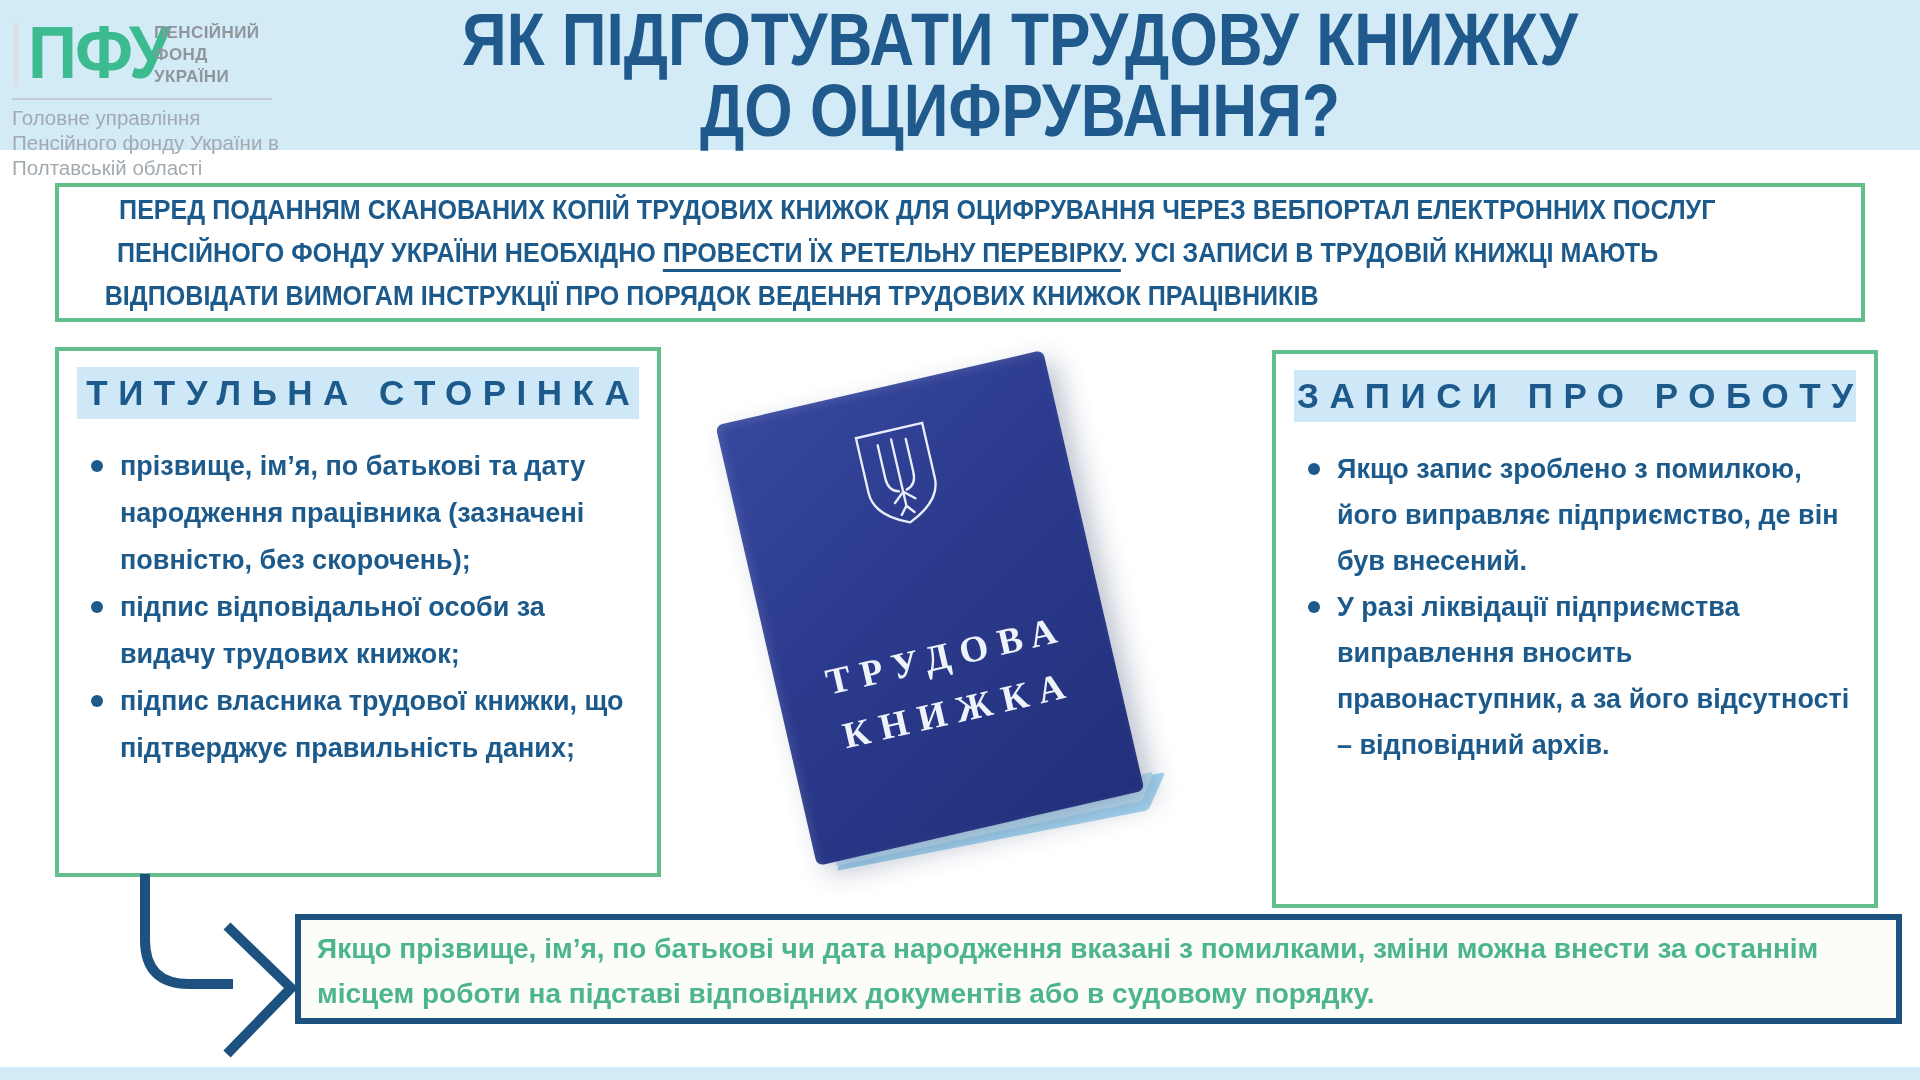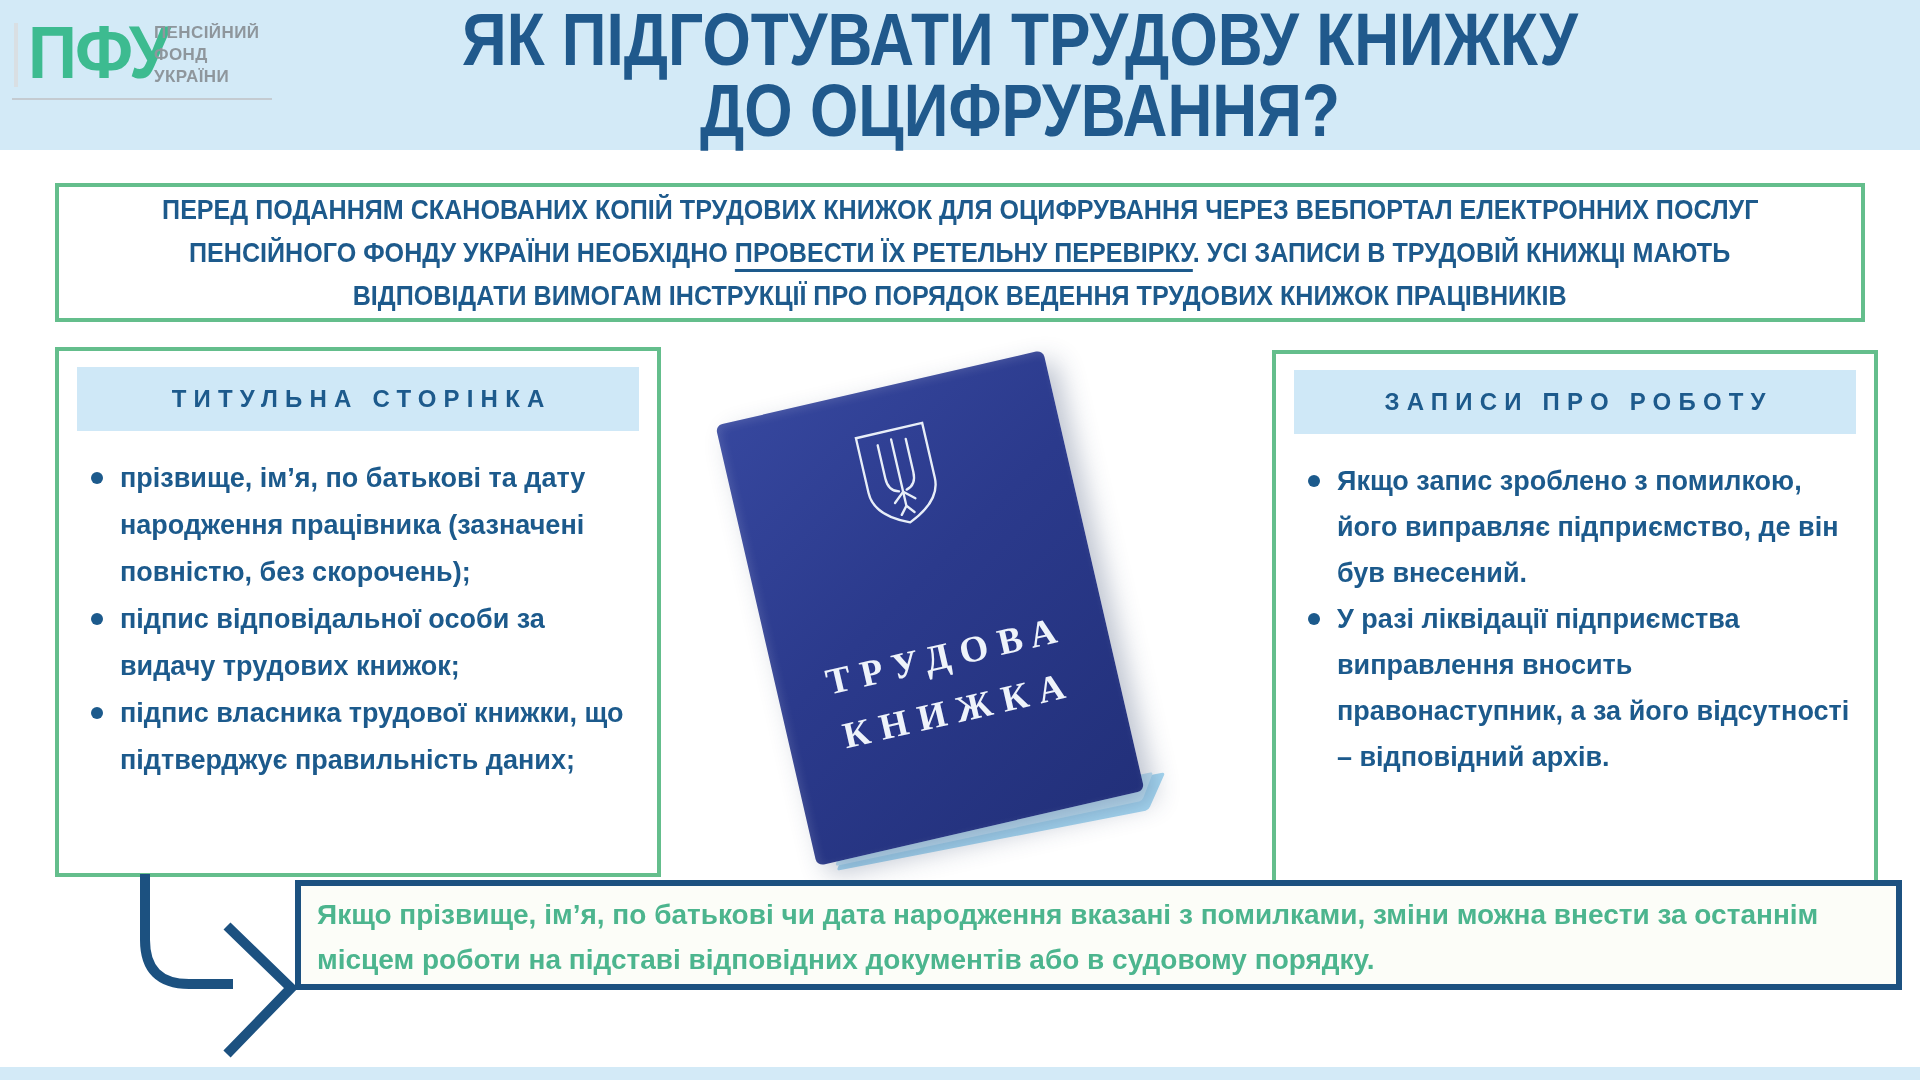--- a/index.html
+++ b/index.html
@@ -21,33 +21,33 @@
   .logo-sep{position:absolute;left:12px;top:85px;width:260px;height:2px;background:#c4cbd1;}
   .logo-dept{position:absolute;left:12px;top:92px;color:#a2aab0;font-size:20.5px;line-height:25px;font-weight:400;}
 
   .main-title{position:absolute;left:0;top:4px;width:1920px;padding-left:120px;box-sizing:border-box;text-align:center;color:#20598c;font-weight:bold;}
   .main-title .t-line{display:block;font-size:74px;line-height:71px;transform:scaleX(0.84);transform-origin:50% 50%;white-space:nowrap;}
 
   
   .intro-box{
     position:absolute;left:55px;top:183px;width:1802px;height:131px;background:#ffffff;
     border:4px solid #64be8c;box-sizing:content-box;
-    display:flex;flex-direction:column;justify-content:center;align-items:center;row-gap:1px;
+    display:flex;flex-direction:column;justify-content:center;align-items:flex-start;row-gap:1px;
   }
   .intro-line{font-size:27px;font-weight:bold;color:#1d5a8c;line-height:42px;white-space:nowrap;transform:scaleX(0.93);transform-origin:50% 50%;}
   .intro-underline{text-decoration:underline;text-decoration-thickness:3px;text-underline-offset:7px;}
 
   
   .panel{position:absolute;background:#ffffff;border:4px solid #64be8c;box-sizing:border-box;}
   .panel-left{left:55px;top:347px;width:606px;height:530px;}
   .panel-right{left:1272px;top:350px;width:606px;height:558px;}
   .panel-header{
-    margin:16px 18px 0 18px;background:#cfe8f7;height:64px;
+    margin:16px 18px 0 18px;background:#cfe8f7;height:52px;
     display:flex;align-items:center;justify-content:center;
-    color:#1d5a8c;font-size:24px;font-weight:bold;letter-spacing:0.30em;text-indent:0.30em;white-space:nowrap;
+    color:#1d5a8c;font-size:35px;font-weight:bold;letter-spacing:0.30em;text-indent:0.30em;white-space:nowrap;
   }
   .panel ul{list-style:none;margin:24px 0 0 0;padding:0 20px 0 32px;}
   .panel li{position:relative;padding-left:29px;font-size:27px;font-weight:bold;color:#1c5a8c;line-height:47px;}
   .panel li::before{content:"";position:absolute;left:0;top:17px;width:12px;height:12px;border-radius:50%;background:#1c5a8c;}
   .panel-right li{line-height:46px;}
 
   
   .book-wrap{position:absolute;left:762px;top:382px;width:336px;height:452px;transform:rotate(-13deg);}
   .book-pages{
     position:absolute;left:30px;bottom:-15px;width:318px;height:34px;background:#a6d7f1;
@@ -65,39 +65,44 @@
   .book-emblem{position:absolute;z-index:2;top:40px;left:50%;transform:translateX(-50%);}
   .book-title{
     position:absolute;z-index:2;top:248px;left:0;right:0;text-align:center;
     color:#eef3fa;font-family:"Liberation Serif",serif;font-weight:bold;font-size:37px;
     letter-spacing:0.28em;text-indent:0.28em;line-height:56px;
   }
 
   
   .arrow-svg{position:absolute;left:105px;top:868px;}
   .note-box{
-    position:absolute;left:295px;top:880px;width:1607px;height:110px;box-sizing:border-box;
+    position:absolute;left:295px;top:914px;width:1607px;height:110px;box-sizing:border-box;
     background:#fcfdf8;border:6px solid #1c5180;padding:6px 12px 0 16px;
   }
   .note-text{color:#4cb58e;font-size:28px;font-weight:bold;line-height:45px;}
 </style>
 </head>
 <body>
 
 <div class="header-band"></div>
 
 <div class="logo">
   <div class="logo-vbar"></div>
   <div class="logo-abbr">ПФУ</div>
   <div class="logo-name">
     <div>ПЕНСІЙНИЙ</div>
     <div>ФОНД</div>
     <div>УКРАЇНИ</div>
   </div>
   <div class="logo-sep"></div>
+  <div class="logo-dept">
+    <div>Головне управління</div>
+    <div>Пенсійного фонду України в</div>
+    <div>Полтавській області</div>
+  </div>
 </div>
 
 <div class="main-title">
   <span class="t-line">ЯК ПІДГОТУВАТИ ТРУДОВУ КНИЖКУ</span>
   <span class="t-line">ДО ОЦИФРУВАННЯ?</span>
 </div>
 
 <div class="intro-box">
   <div class="intro-line">ПЕРЕД ПОДАННЯМ СКАНОВАНИХ КОПІЙ ТРУДОВИХ КНИЖОК ДЛЯ ОЦИФРУВАННЯ ЧЕРЕЗ ВЕБПОРТАЛ ЕЛЕКТРОННИХ ПОСЛУГ</div>
   <div class="intro-line"><span>ПЕНСІЙНОГО ФОНДУ УКРАЇНИ НЕОБХІДНО </span><span class="intro-underline">ПРОВЕСТИ ЇХ РЕТЕЛЬНУ ПЕРЕВІРКУ</span><span>. УСІ ЗАПИСИ В ТРУДОВІЙ КНИЖЦІ МАЮТЬ</span></div>

